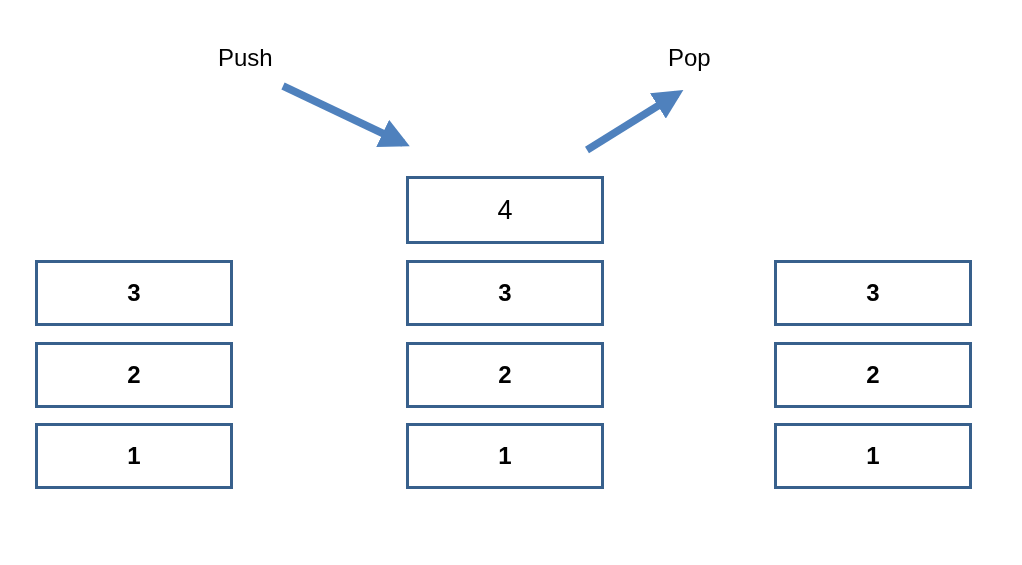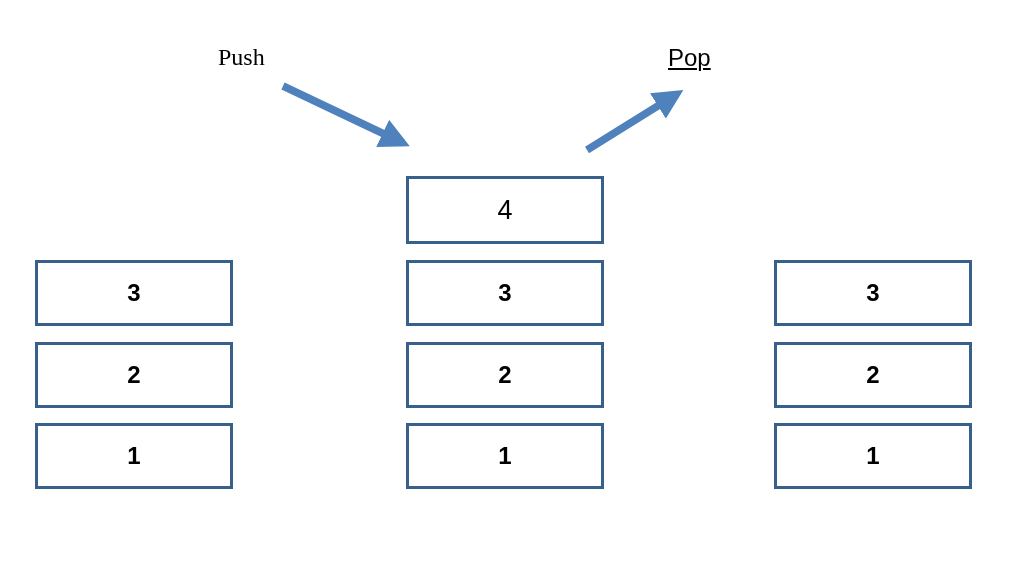--- a/index.html
+++ b/index.html
@@ -36,22 +36,22 @@
   .arrow-head {
     fill: var(--arrow);
   }
   .op-label {
     position: absolute;
     color: var(--text);
     font-size: 24px;
     font-weight: 400;
     white-space: nowrap;
   }
-  .push-label { left: 218px; top: 44px; font-family: Liberation Serif, serif; }
-  .pop-label  { left: 668px; top: 44px; text-decoration: underline; }
+  .push-label { left: 218px; top: 44px; }
+  .pop-label  { left: 668px; top: 44px; }
   .stack-box {
     position: absolute;
     width: 198px;
     height: 66px;
     border: 3px solid var(--box-border);
     box-sizing: border-box;
     background: #ffffff;
     display: flex;
     align-items: center;
     justify-content: center;

